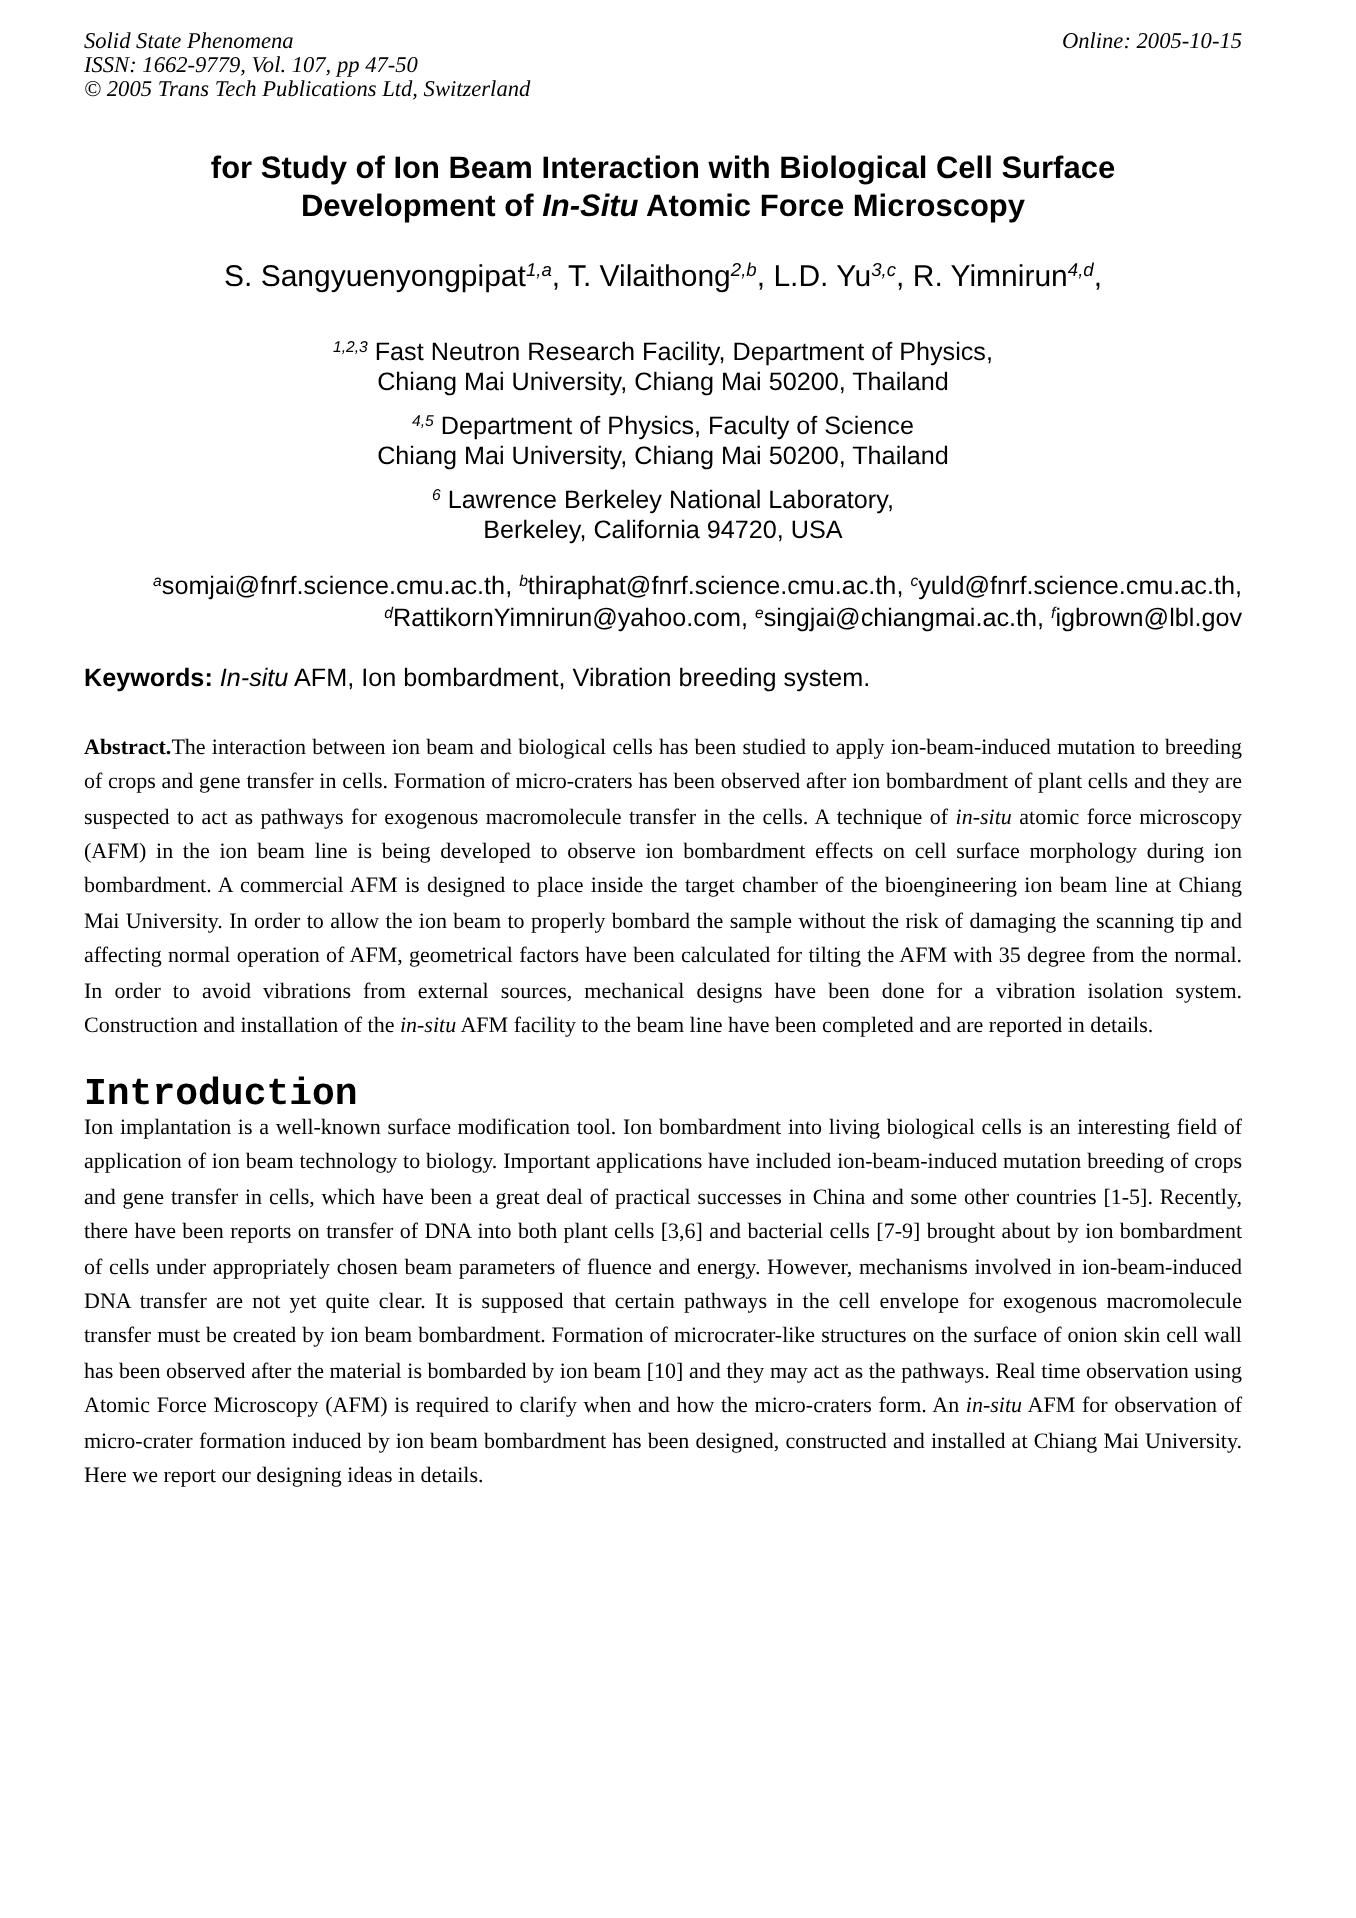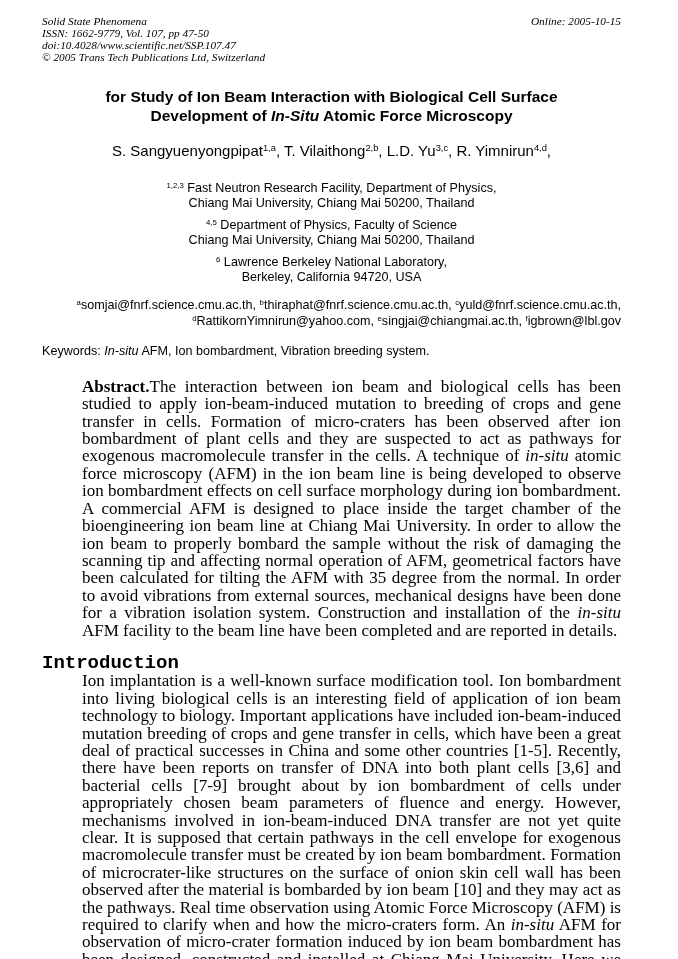--- a/index.html
+++ b/index.html
@@ -42,20 +42,21 @@
     font-family: "Liberation Sans", sans-serif;
     font-size: 15px;
     line-height: 18.5px;
   }
   sup {
     font-size: 62%;
     line-height: 0;
     position: relative;
     top: -0.5em;
     vertical-align: baseline;
+    font-style: italic;
   }
   .affils {
     margin-top: 20px;
     text-align: center;
     font-family: "Liberation Sans", sans-serif;
     font-size: 12.6px;
     line-height: 15.6px;
   }
   .affil { margin-bottom: 6px; }
   .emails {
@@ -64,30 +65,29 @@
     font-family: "Liberation Sans", sans-serif;
     font-size: 12.6px;
     line-height: 15.6px;
   }
   .keywords {
     margin-top: 15px;
     font-family: "Liberation Sans", sans-serif;
     font-size: 12.6px;
     line-height: 15.6px;
   }
-  .keywords b { font-weight: normal; text-align: center; }
+  .keywords b { font-weight: bold; text-align: center; }
   .keywords em { font-style: italic; }
 
   
   .abstract, .body-par {
     font-family: "Liberation Serif", serif;
-    font-size: 17px;
+    font-size: 11px;
     line-height: 17.4px;
     text-align: justify;
-    margin-left: 40px;
   }
   .abstract { margin-top: 18px; }
   .abstract b { font-weight: bold; }
   .abstract em, .body-par em { font-style: italic; }
   .section-heading {
     margin-top: 16px;
     font-family: Liberation Mono, monospace;
     font-weight: bold;
     font-size: 19px;
     line-height: 17.4px;
@@ -95,21 +95,20 @@
 </style>
 </head>
 <body>
 
 <div class="page">
 
   <div class="masthead">
     <div class="masthead-left">
       <div>Solid State Phenomena</div>
       <div>ISSN: 1662-9779, Vol. 107, pp 47-50</div>
-      <div>doi:10.4028/www.scientific.net/SSP.107.47</div>
       <div>© 2005 Trans Tech Publications Ltd, Switzerland</div>
     </div>
     <div class="masthead-right">Online: 2005-10-15</div>
   </div>
 
   <div class="title">
     <div>for Study of Ion Beam Interaction with Biological Cell Surface</div>
     <div><span>Development of </span><em>In-Situ</em><span> Atomic Force Microscopy</span></div>
   </div>
 

